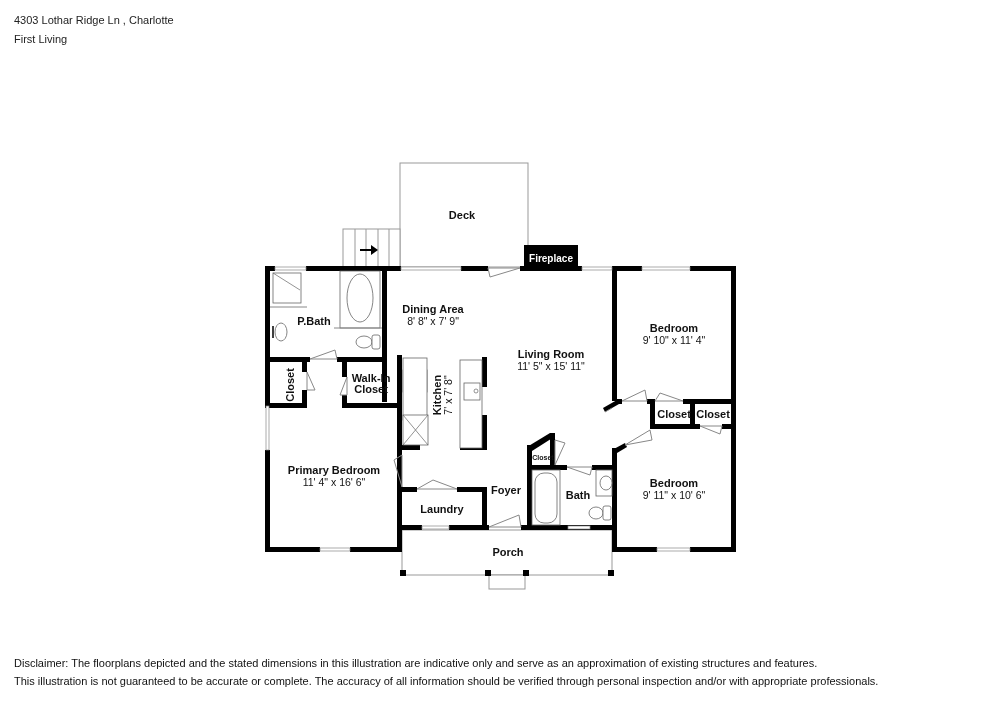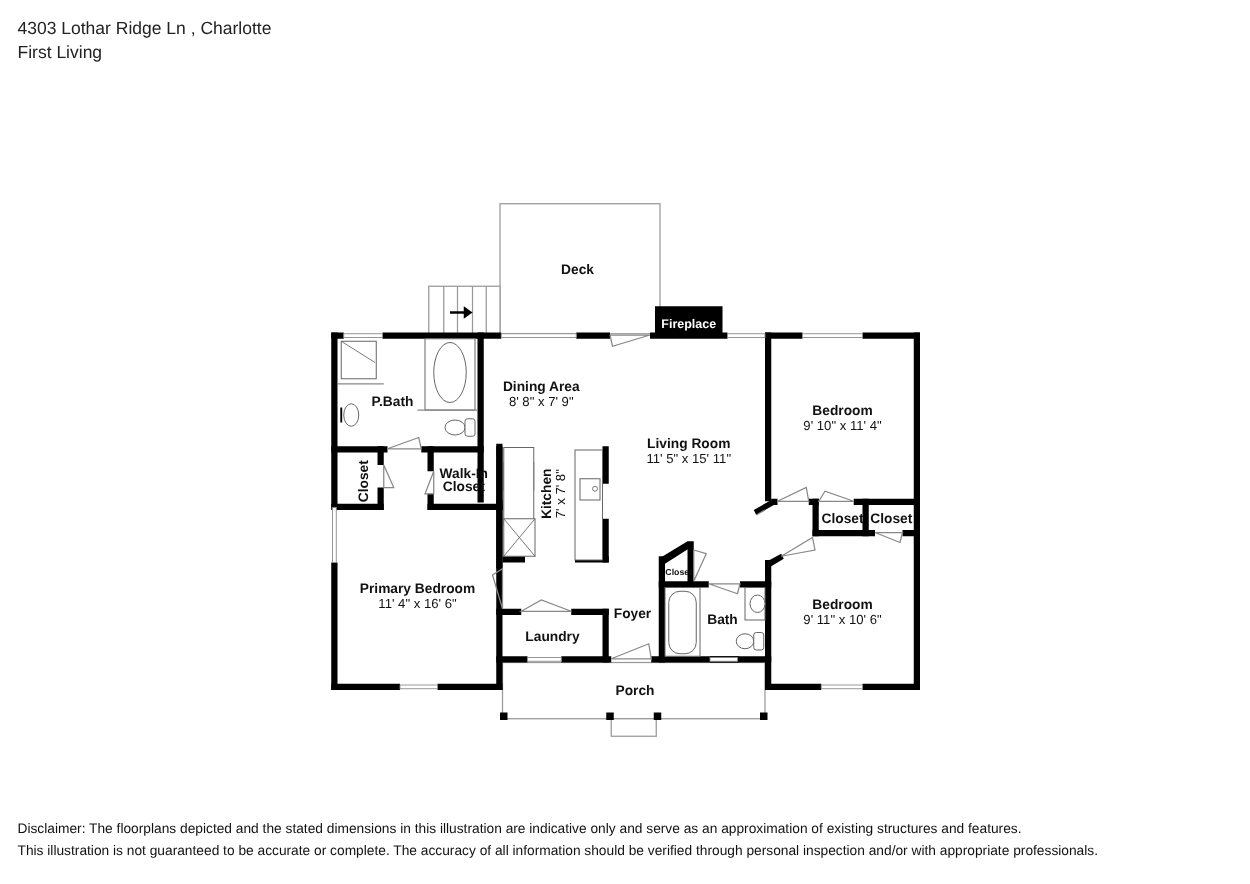--- a/index.html
+++ b/index.html
@@ -1,17 +1,17 @@
 <!DOCTYPE html>
 <html><head>
 <meta charset="utf-8">
 <style>
   html, body { margin:0; padding:0; background:#ffffff; }
   body { width:1000px; height:707px; position:relative; overflow:hidden; font-family:"Liberation Sans", sans-serif; color:#111; }
-  .hdr { position:absolute; left:14px; font-size:14px; color:#222; }
+  .hdr { position:absolute; left:14px; font-size:11px; color:#222; }
   #addr { top:14px; }
   #floor { top:33px; }
   svg#plan { position:absolute; left:0; top:0; }
   .disc { position:absolute; left:14px; font-size:11px; color:#111; white-space:nowrap; }
   #disc1 { top:657px; }
   #disc2 { top:675px; }
   .lbl { font-family:"Liberation Sans", sans-serif; font-weight:bold; font-size:11px; fill:#111; text-anchor:middle; }
   .dim { font-family:"Liberation Sans", sans-serif; font-size:10.5px; fill:#111; text-anchor:middle; }
   .small { font-family:"Liberation Sans", sans-serif; font-weight:bold; font-size:7px; fill:#111; text-anchor:middle; }
   .wall { fill:#000; }

